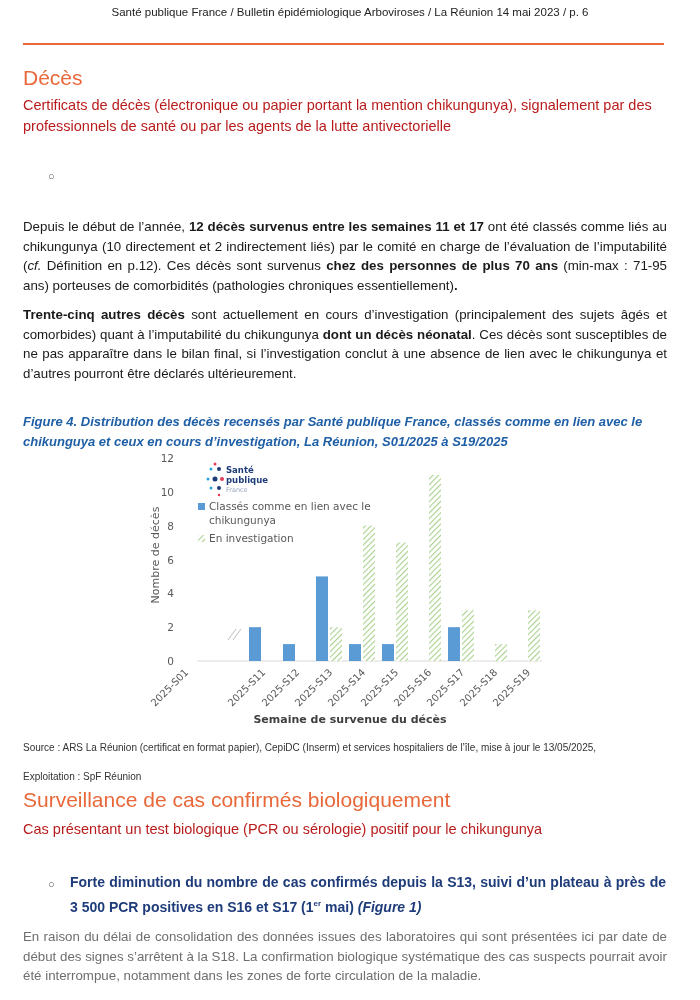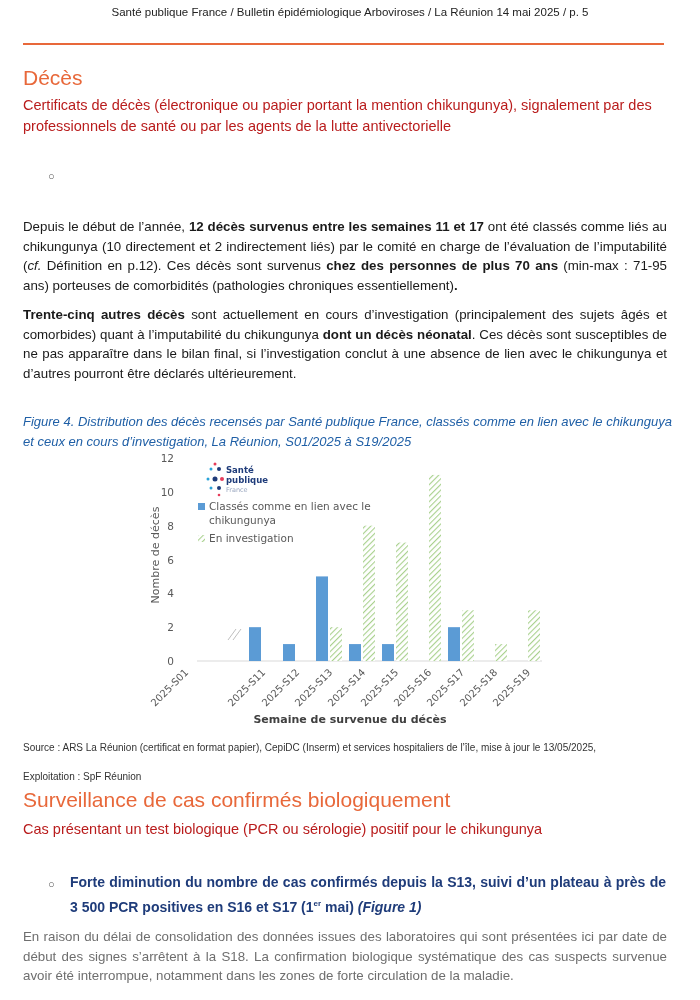--- a/index.html
+++ b/index.html
@@ -8,28 +8,28 @@
   .running-header { top: 6px; left: 0; width: 700px; text-align: center; font-size: 11.5px; color: #222; }
   .header-rule { top: 43px; left: 23px; width: 641px; height: 2px; background: #e8683a; }
   .section-title { font-size: 21px; color: #e8683a; font-weight: normal; }
   .section-sub { font-size: 14.5px; color: #b91c1c; line-height: 21px; }
   .bullet { font-size: 14px; font-weight: bold; color: #1f3c7a; line-height: 21px; }
   .bullet-mark { position: absolute; left: 48px; font-size: 11px; color: #555; font-weight: normal; }
   .bullet-text { position: absolute; left: 70px; width: 596px; text-align: justify; }
   .para { left: 23px; width: 644px; font-size: 13.3px; line-height: 19.5px; text-align: justify; color: #1a1a1a; }
   .para b { font-weight: bold; }
   .para.grey { color: #6e6e6e; }
-  .fig-caption { left: 23px; width: 660px; font-size: 13px; font-style: italic; font-weight: normal; color: #1f5fa6; line-height: 20px; }
+  .fig-caption { left: 23px; width: 660px; font-size: 13px; font-style: italic; font-weight: bold; color: #1f5fa6; line-height: 20px; }
   .source { left: 23px; width: 660px; font-size: 10px; line-height: 14px; color: #333; }
   svg text { font-family: "DejaVu Sans", sans-serif; }
 </style>
 </head>
 <body>
 
-<div class="abs running-header">Santé publique France / Bulletin épidémiologique Arboviroses / La Réunion 14 mai 2025 / p. 5</div>
+<div class="abs running-header">Santé publique France / Bulletin épidémiologique Arboviroses / La Réunion 14 mai 2023 / p. 6</div>
 <div class="abs header-rule"></div>
 
 <div class="abs section-title" style="top:66px; left:23px;">Décès</div>
 <div class="abs section-sub" style="top:95px; left:23px; width:650px;">Certificats de décès (électronique ou papier portant la mention chikungunya), signalement par des professionnels de santé ou par les agents de la lutte antivectorielle</div>
 
 <div class="abs bullet" style="top:164px; left:0; width:700px; height:44px;">
   <span class="bullet-mark" style="top:2px;">○</span>
 </div>
 
 <div class="abs para" style="top:217px;"><span>Depuis le début de l’année, </span><b>12 décès survenus entre les semaines 11 et 17</b><span> ont été classés comme liés au chikungunya (10 directement et 2 indirectement liés) par le comité en charge de l’évaluation de l’imputabilité (</span><i>cf.</i><span> Définition en p.12). Ces décès sont survenus </span><b>chez des personnes de plus 70 ans</b><span> (min-max : 71-95 ans) porteuses de comorbidités (pathologies chroniques essentiellement)</span><b>.</b></div>
@@ -117,13 +117,13 @@
 <div class="abs source" style="top:755px;margin-top:15px;">Exploitation :  SpF Réunion</div>
 
 <div class="abs section-title" style="top:788px; left:23px;">Surveillance de cas confirmés biologiquement</div>
 <div class="abs section-sub" style="top:819px; left:23px; width:650px;">Cas présentant un test biologique (PCR ou sérologie) positif pour le chikungunya</div>
 
 <div class="abs bullet" style="top:872px; left:0; width:700px; height:44px;">
   <span class="bullet-mark" style="top:2px;">○</span>
   <span class="bullet-text"><span>Forte diminution du nombre de cas confirmés depuis la S13, suivi d’un plateau à près de 3 500 PCR positives en S16 et S17 (1</span><sup style="font-size:8px;">er</sup><span> mai) </span><i>(Figure 1)</i></span>
 </div>
 
-<div class="abs para grey" style="top:927px;">En raison du délai de consolidation des données issues des laboratoires qui sont présentées ici par date de début des signes s’arrêtent à la S18. La confirmation biologique systématique des cas suspects survenue avoir été interrompue, notamment dans les zones de forte circulation de la maladie.</div>
+<div class="abs para grey" style="top:927px;">En raison du délai de consolidation des données issues des laboratoires qui sont présentées ici par date de début des signes s’arrêtent à la S18. La confirmation biologique systématique des cas suspects pourrait avoir été interrompue, notamment dans les zones de forte circulation de la maladie.</div>
 
 </body></html>

